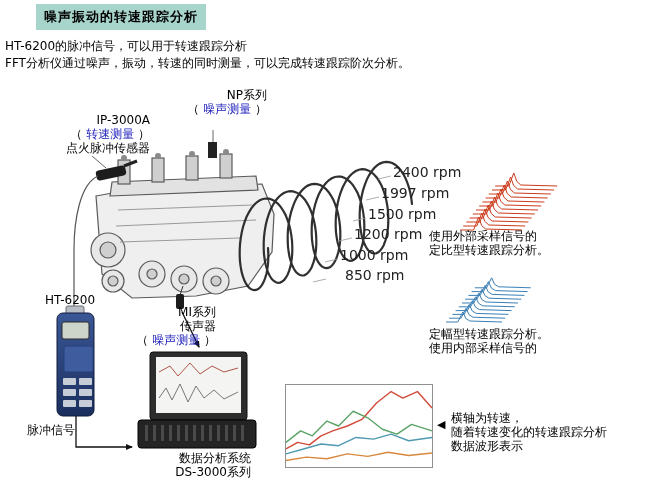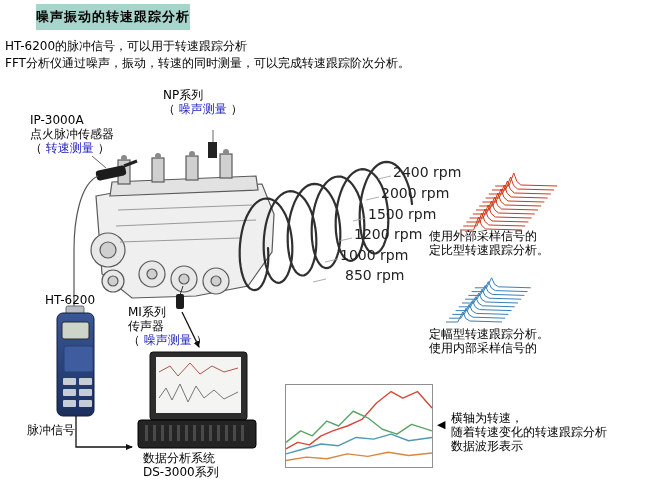--- a/index.html
+++ b/index.html
@@ -1,22 +1,22 @@
 <!DOCTYPE html>
 <html style="--title-bg: #a7d4cb; --accent-blue: #1a1abb; --red-trace: #cc3a1a; --blue-trace: #3b7fb5; --coil: #1a1a1a;"><head>
 <meta charset="utf-8">
 <style>
   html,body{margin:0;padding:0;background:#fff;}
   .stage{position:relative;width:647px;height:499px;background:#fff;overflow:hidden;
          font-family:"DejaVu Sans","Liberation Sans",sans-serif;color:#000;}
   .abs{position:absolute;}
   .title-bar{background:var(--title-bg,#a7d4cb);font-size:13px;font-weight:bold;
-             padding:4px 0;letter-spacing:1px;white-space:nowrap;}
+             padding:4px 8px;letter-spacing:1px;white-space:nowrap;}
   .txt{font-size:12px;line-height:14px;white-space:nowrap;}
-  .center{text-align:left;}
+  .center{text-align:right;}
   .blue{color:var(--accent-blue,#1a1abb);}
   .rpm{position:absolute;font-size:14px;line-height:10px;color:#222;white-space:nowrap;}
   .chart-box{position:absolute;left:285px;top:384px;width:148px;height:84px;
              border:1px solid #8f8f8f;background:#fff;box-sizing:border-box;}
   .chart-box svg{width:100%;height:100%;display:block;}
   .pointer{font-size:11px;line-height:12px;}
   svg{overflow:visible;}
 </style>
 </head>
 <body>
@@ -160,26 +160,26 @@
   <div class="abs txt" style="left:5px;top:39px">HT-6200的脉冲信号，可以用于转速跟踪分析</div>
   <div class="abs txt" style="left:5px;top:56px">FFT分析仪通过噪声，振动，转速的同时测量，可以完成转速跟踪阶次分析。</div>
 
   <div class="abs center" style="left:163px;top:88px;width:104px">
     <div class="txt">NP系列</div>
     <div class="txt"><span>（ </span><span class="blue">噪声测量</span><span> ）</span></div>
   </div>
 
   <div class="abs center" style="left:30px;top:113px;width:120px">
     <div class="txt">IP-3000A</div>
+    <div class="txt"><span>（ </span><span class="blue">转速测量</span><span> ）</span></div>
     <div class="txt">点火脉冲传感器</div>
-    <div class="txt"><span>（ </span><span class="blue">转速测量</span><span> ）</span></div>
   </div>
 
   <span class="rpm" style="left:393px;top:167px">2400 rpm</span>
-  <span class="rpm" style="left:381px;top:188px">2000 rpm</span>
+  <span class="rpm" style="left:381px;top:188px">1997 rpm</span>
   <span class="rpm" style="left:368px;top:209px">1500 rpm</span>
   <span class="rpm" style="left:354px;top:229px">1200 rpm</span>
   <span class="rpm" style="left:340px;top:250px">1000 rpm</span>
   <span class="rpm" style="left:345px;top:270px">850 rpm</span>
 
   <div class="abs" style="left:429px;top:229px">
     <div class="txt">使用外部采样信号的</div>
     <div class="txt">定比型转速跟踪分析。</div>
   </div>
 

